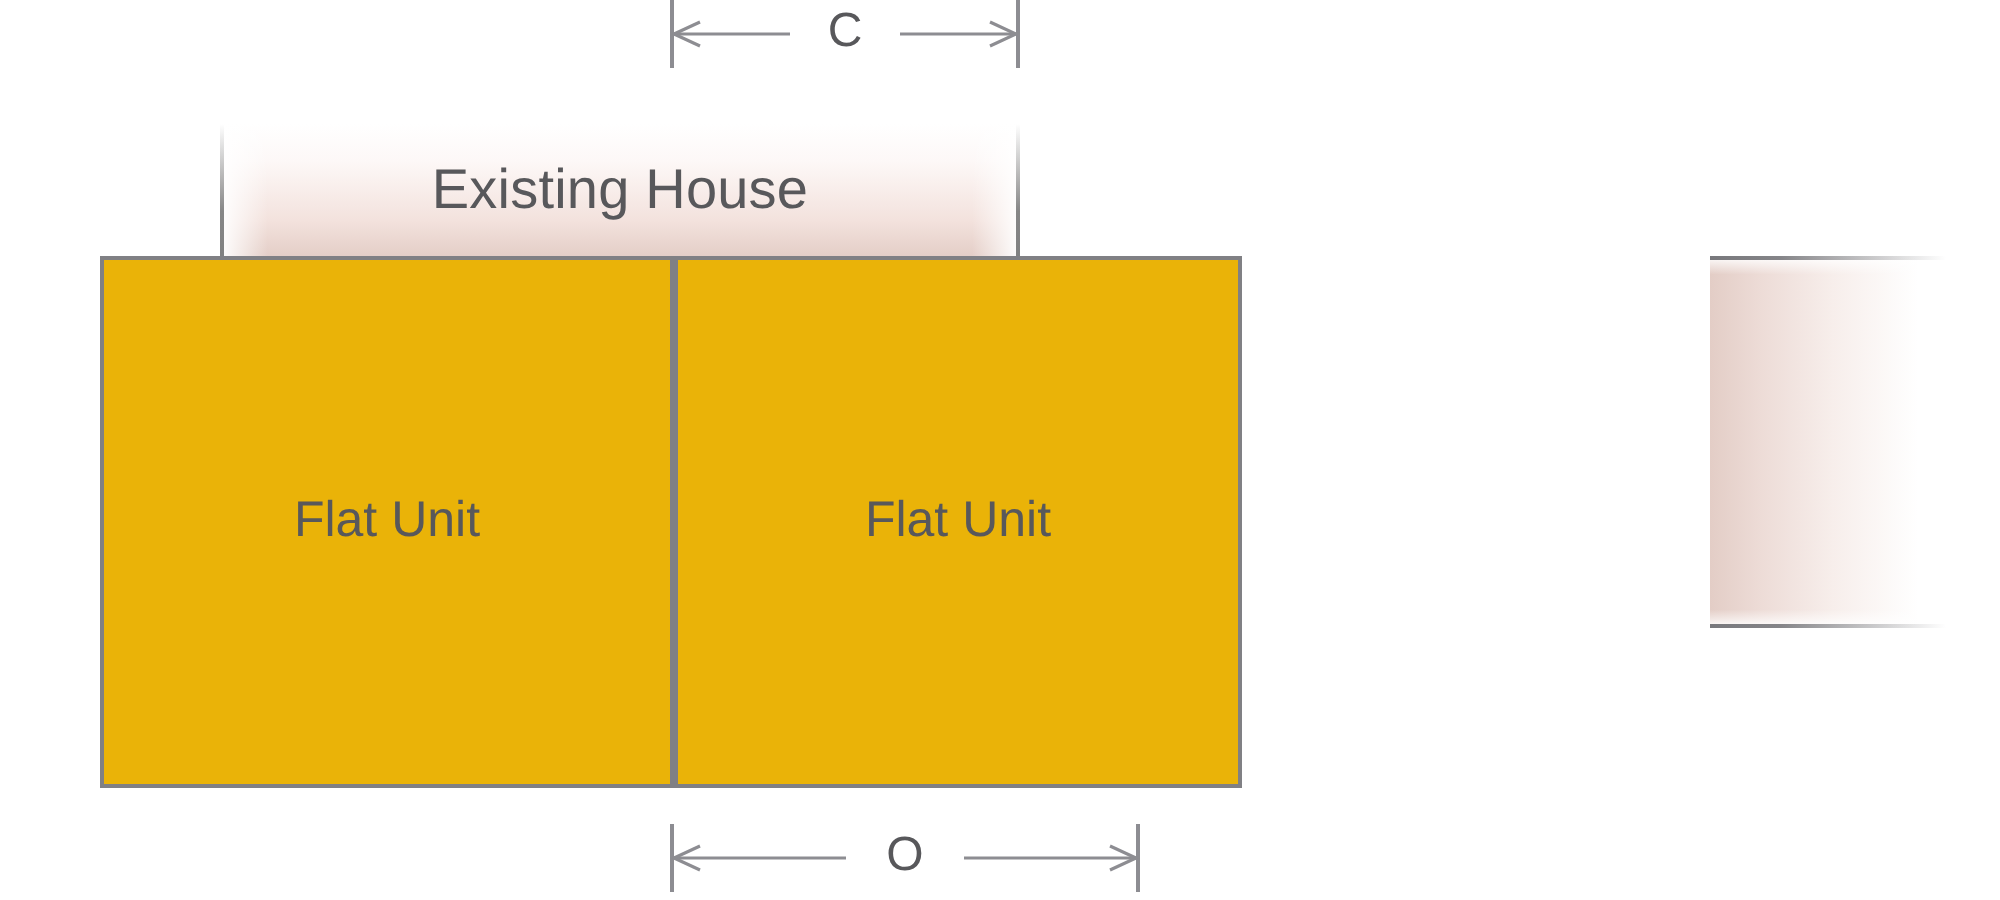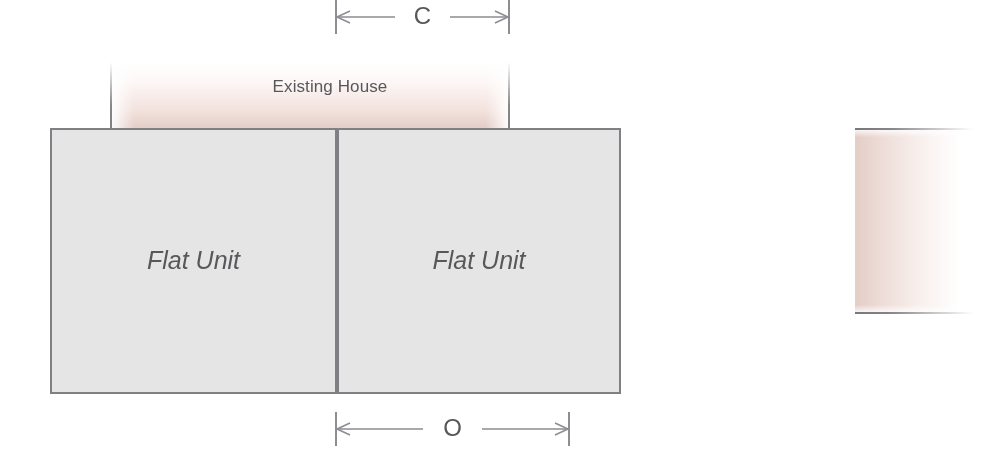--- a/index.html
+++ b/index.html
@@ -77,26 +77,25 @@
     content: "";
     position: absolute;
     left: 0; right: 0; bottom: 0;
     height: 2px;
     background: linear-gradient(to right, rgba(120,120,124,1) 0%, rgba(120,120,124,0.9) 30%, rgba(120,120,124,0) 100%);
   }
 
   .ghost-label {
     position: absolute;
     color: #58585b;
-    font-size: 17px;
+    font-size: 28px;
     line-height: 1.35;
     text-align: center;
     white-space: pre-line;
     letter-spacing: 0.1px;
-    padding-left: 20px;
   }
   .ghost-label-top {
     left: 110px;
     top: 76px;
     width: 400px;
   }
   .ghost-label-right {
     left: 848px;
     top: 182px;
     width: 152px;
@@ -117,22 +116,21 @@
     border: 2px solid #808084;
     display: flex;
     align-items: center;
     justify-content: center;
     color: #58585b;
     font-size: 25px;
     line-height: 1.35;
     text-align: center;
   }
   .unit-flat {
-    background: #e5e5e5;
-    font-style: italic;
+    background: #eab308;
   }
   .unit-flat-left  { width: 287px; }
   .unit-flat-right { width: 284px; }
 
   .unit-centre {
     width: 237px;
     margin-left: -2px;
     margin-right: -2px;
     background: linear-gradient(to right,
       #7cc9e4 0%,

